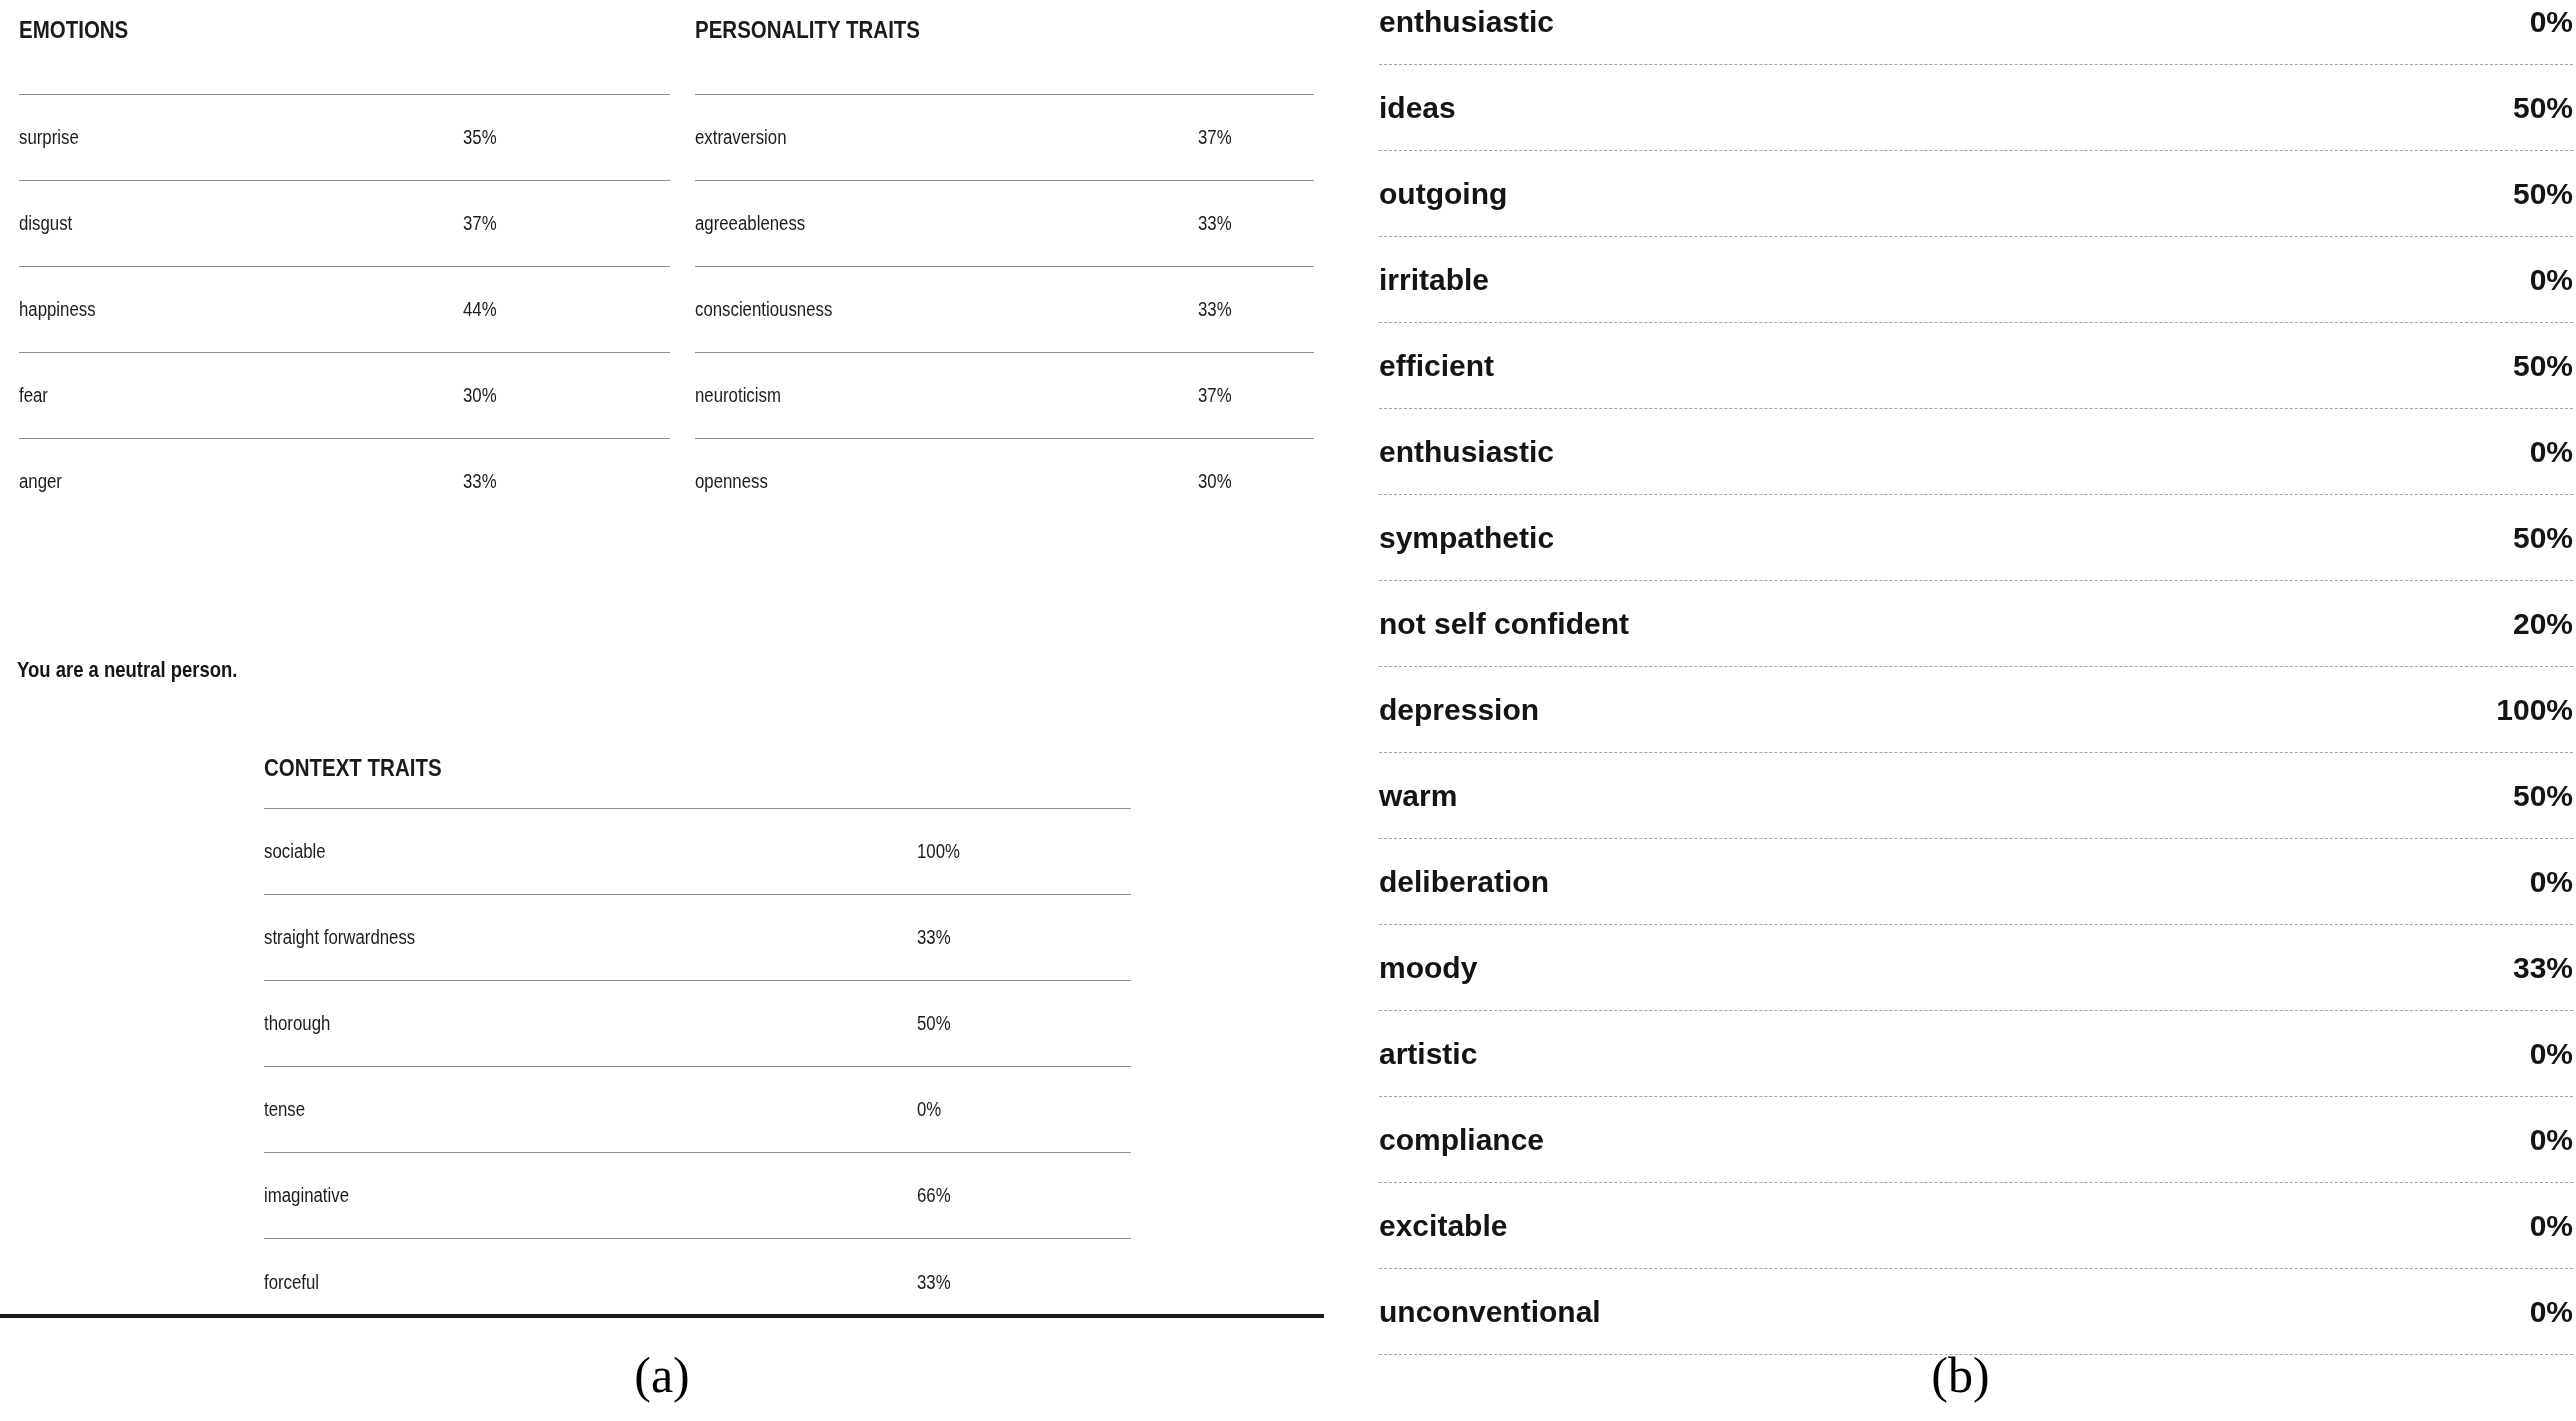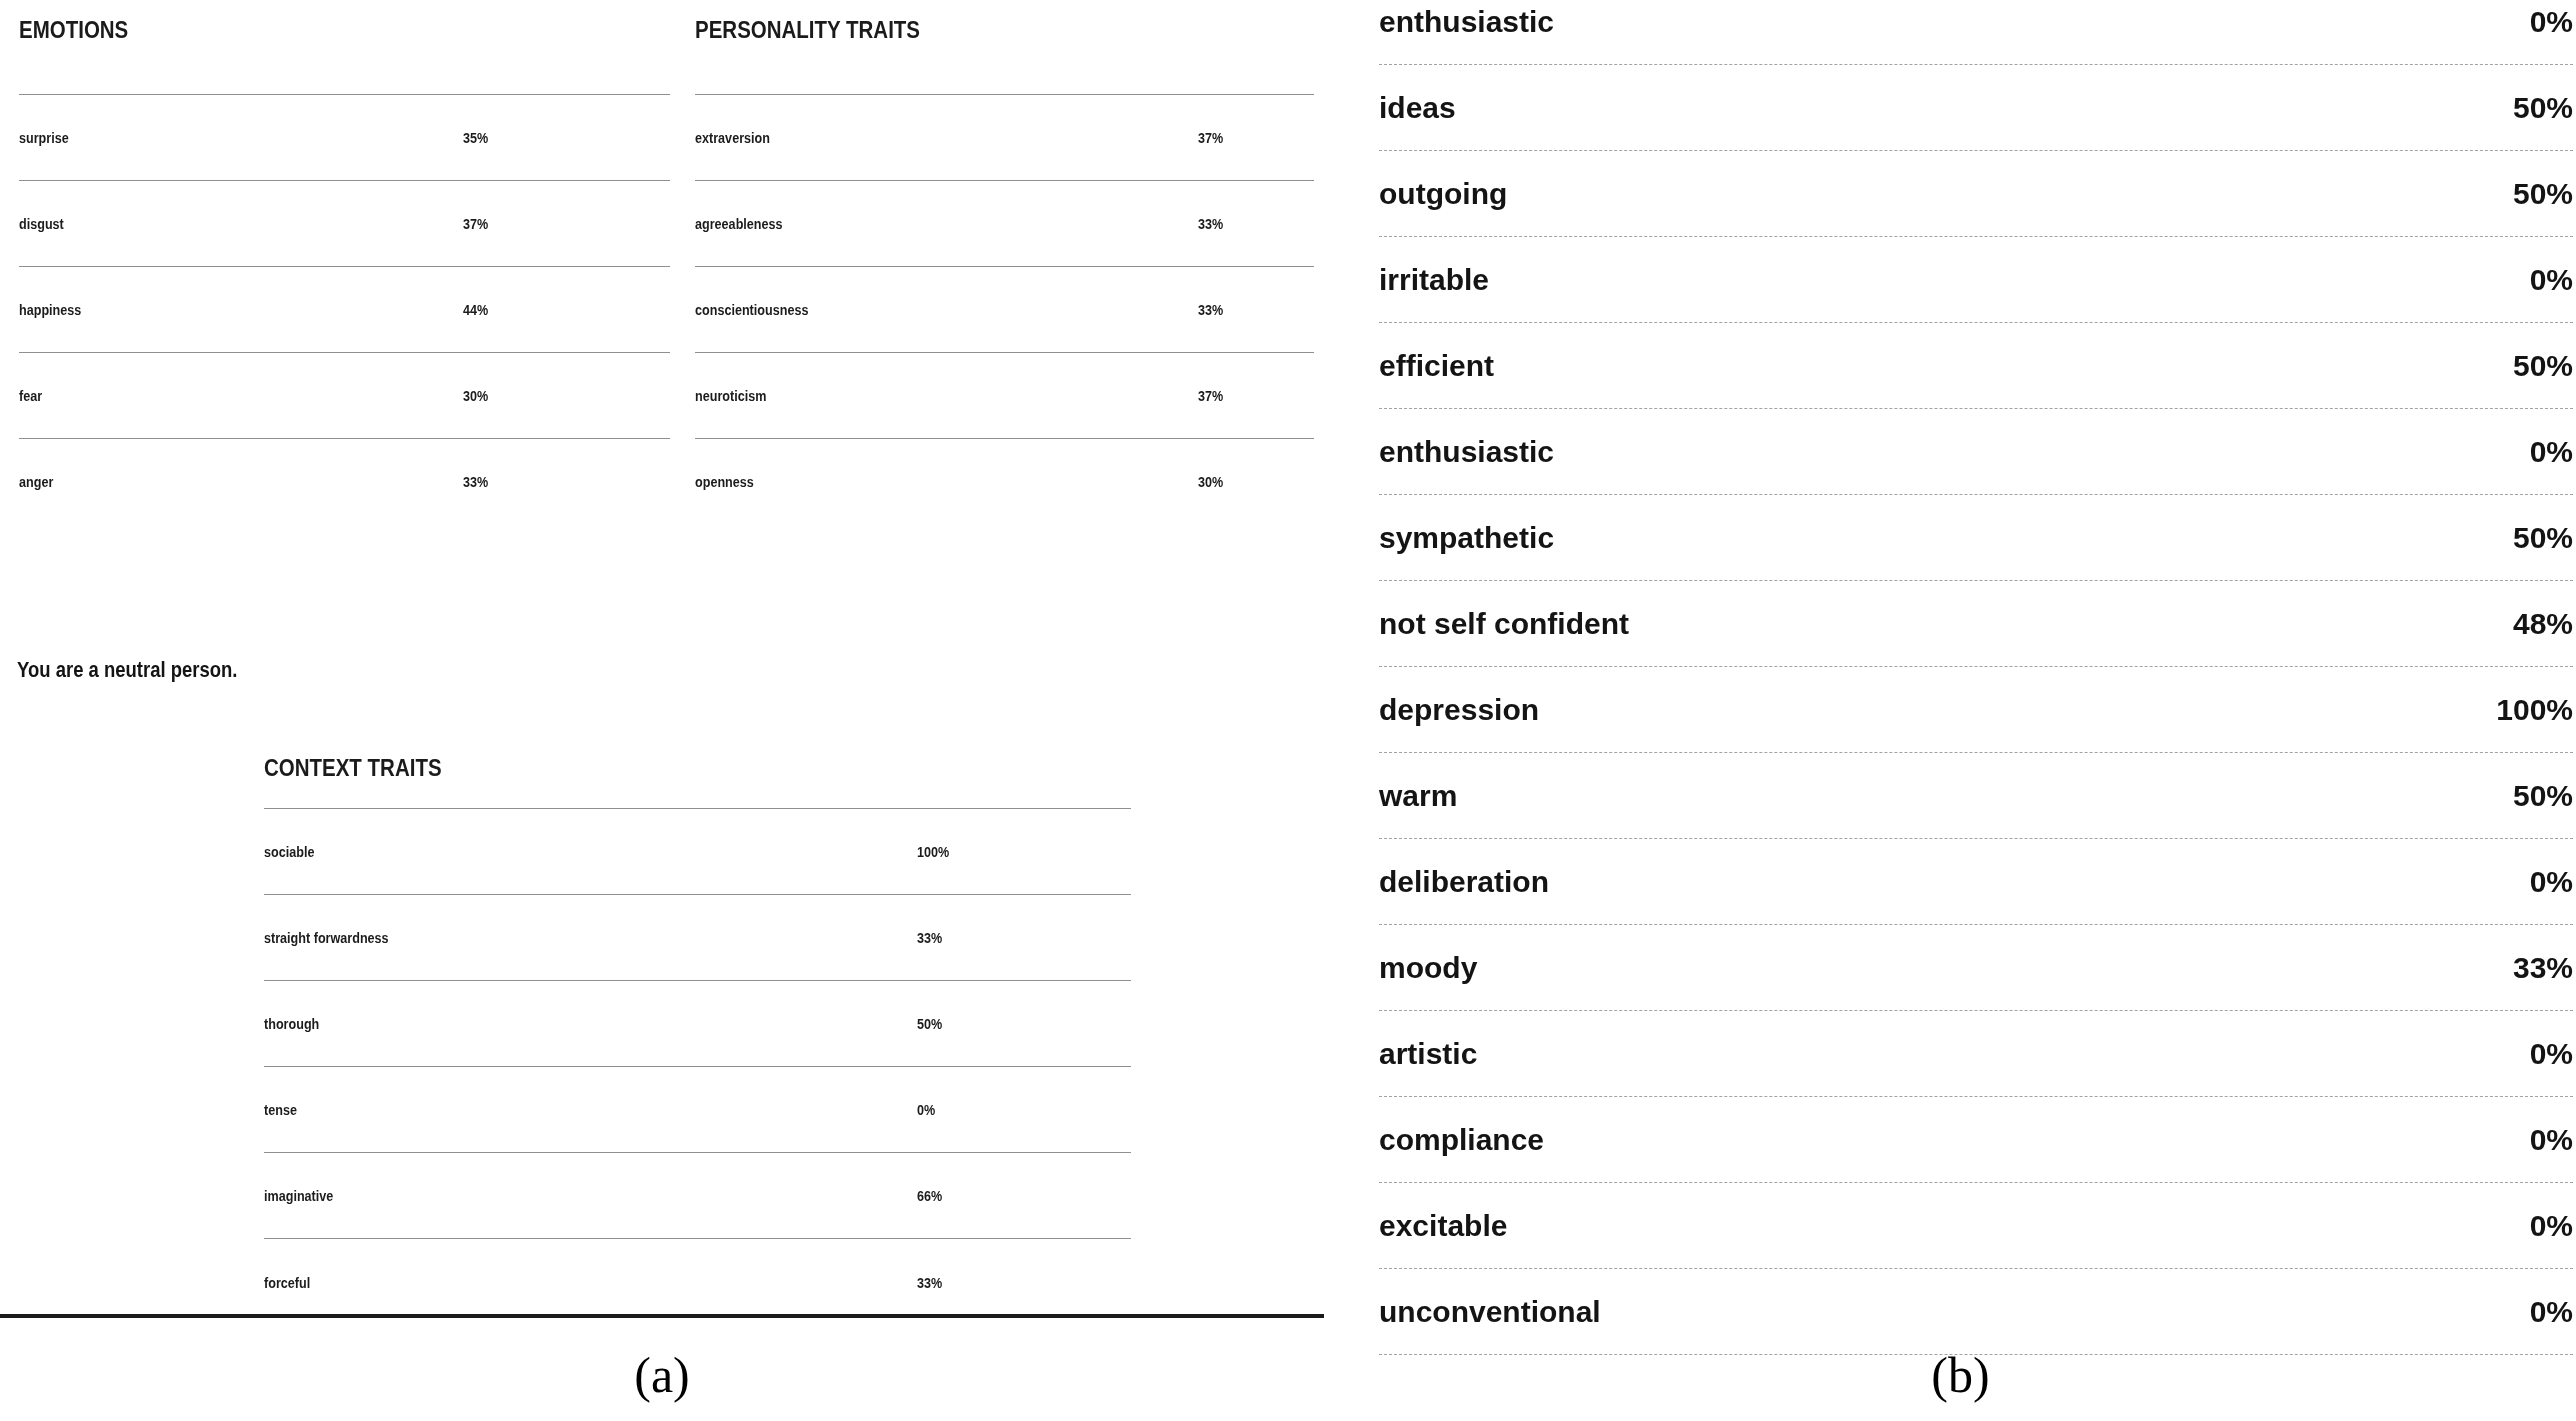--- a/index.html
+++ b/index.html
@@ -34,22 +34,22 @@
   }
 
   .table { border-top: 1.3px solid #8f8f8f; }
 
   .trow {
     position: relative;
     height: 86px;
     display: flex;
     align-items: center;
     border-bottom: 1.3px solid #8f8f8f;
-    font-size: 15px;
-    font-weight: 700;
+    font-size: 20px;
+    font-weight: 400;
     color: #1c1c1c;
   }
   .trow:last-child { border-bottom: none; }
 
   .tvalue { position: absolute; left: var(--vx); }
 
   .emotions   { left: 18.5px;   top: 14.5px;  width: 651px;  }
   .emotions .table   { margin-top: 50px; --vx: 444px; }
 
   .personality{ left: 695px; top: 14.5px;  width: 619px;  }
@@ -225,21 +225,21 @@
     <div class="brow">
       <span>enthusiastic</span>
       <span>0%</span>
     </div>
     <div class="brow">
       <span>sympathetic</span>
       <span>50%</span>
     </div>
     <div class="brow">
       <span>not self confident</span>
-      <span>48%</span>
+      <span>20%</span>
     </div>
     <div class="brow">
       <span>depression</span>
       <span>100%</span>
     </div>
     <div class="brow">
       <span>warm</span>
       <span>50%</span>
     </div>
     <div class="brow">

